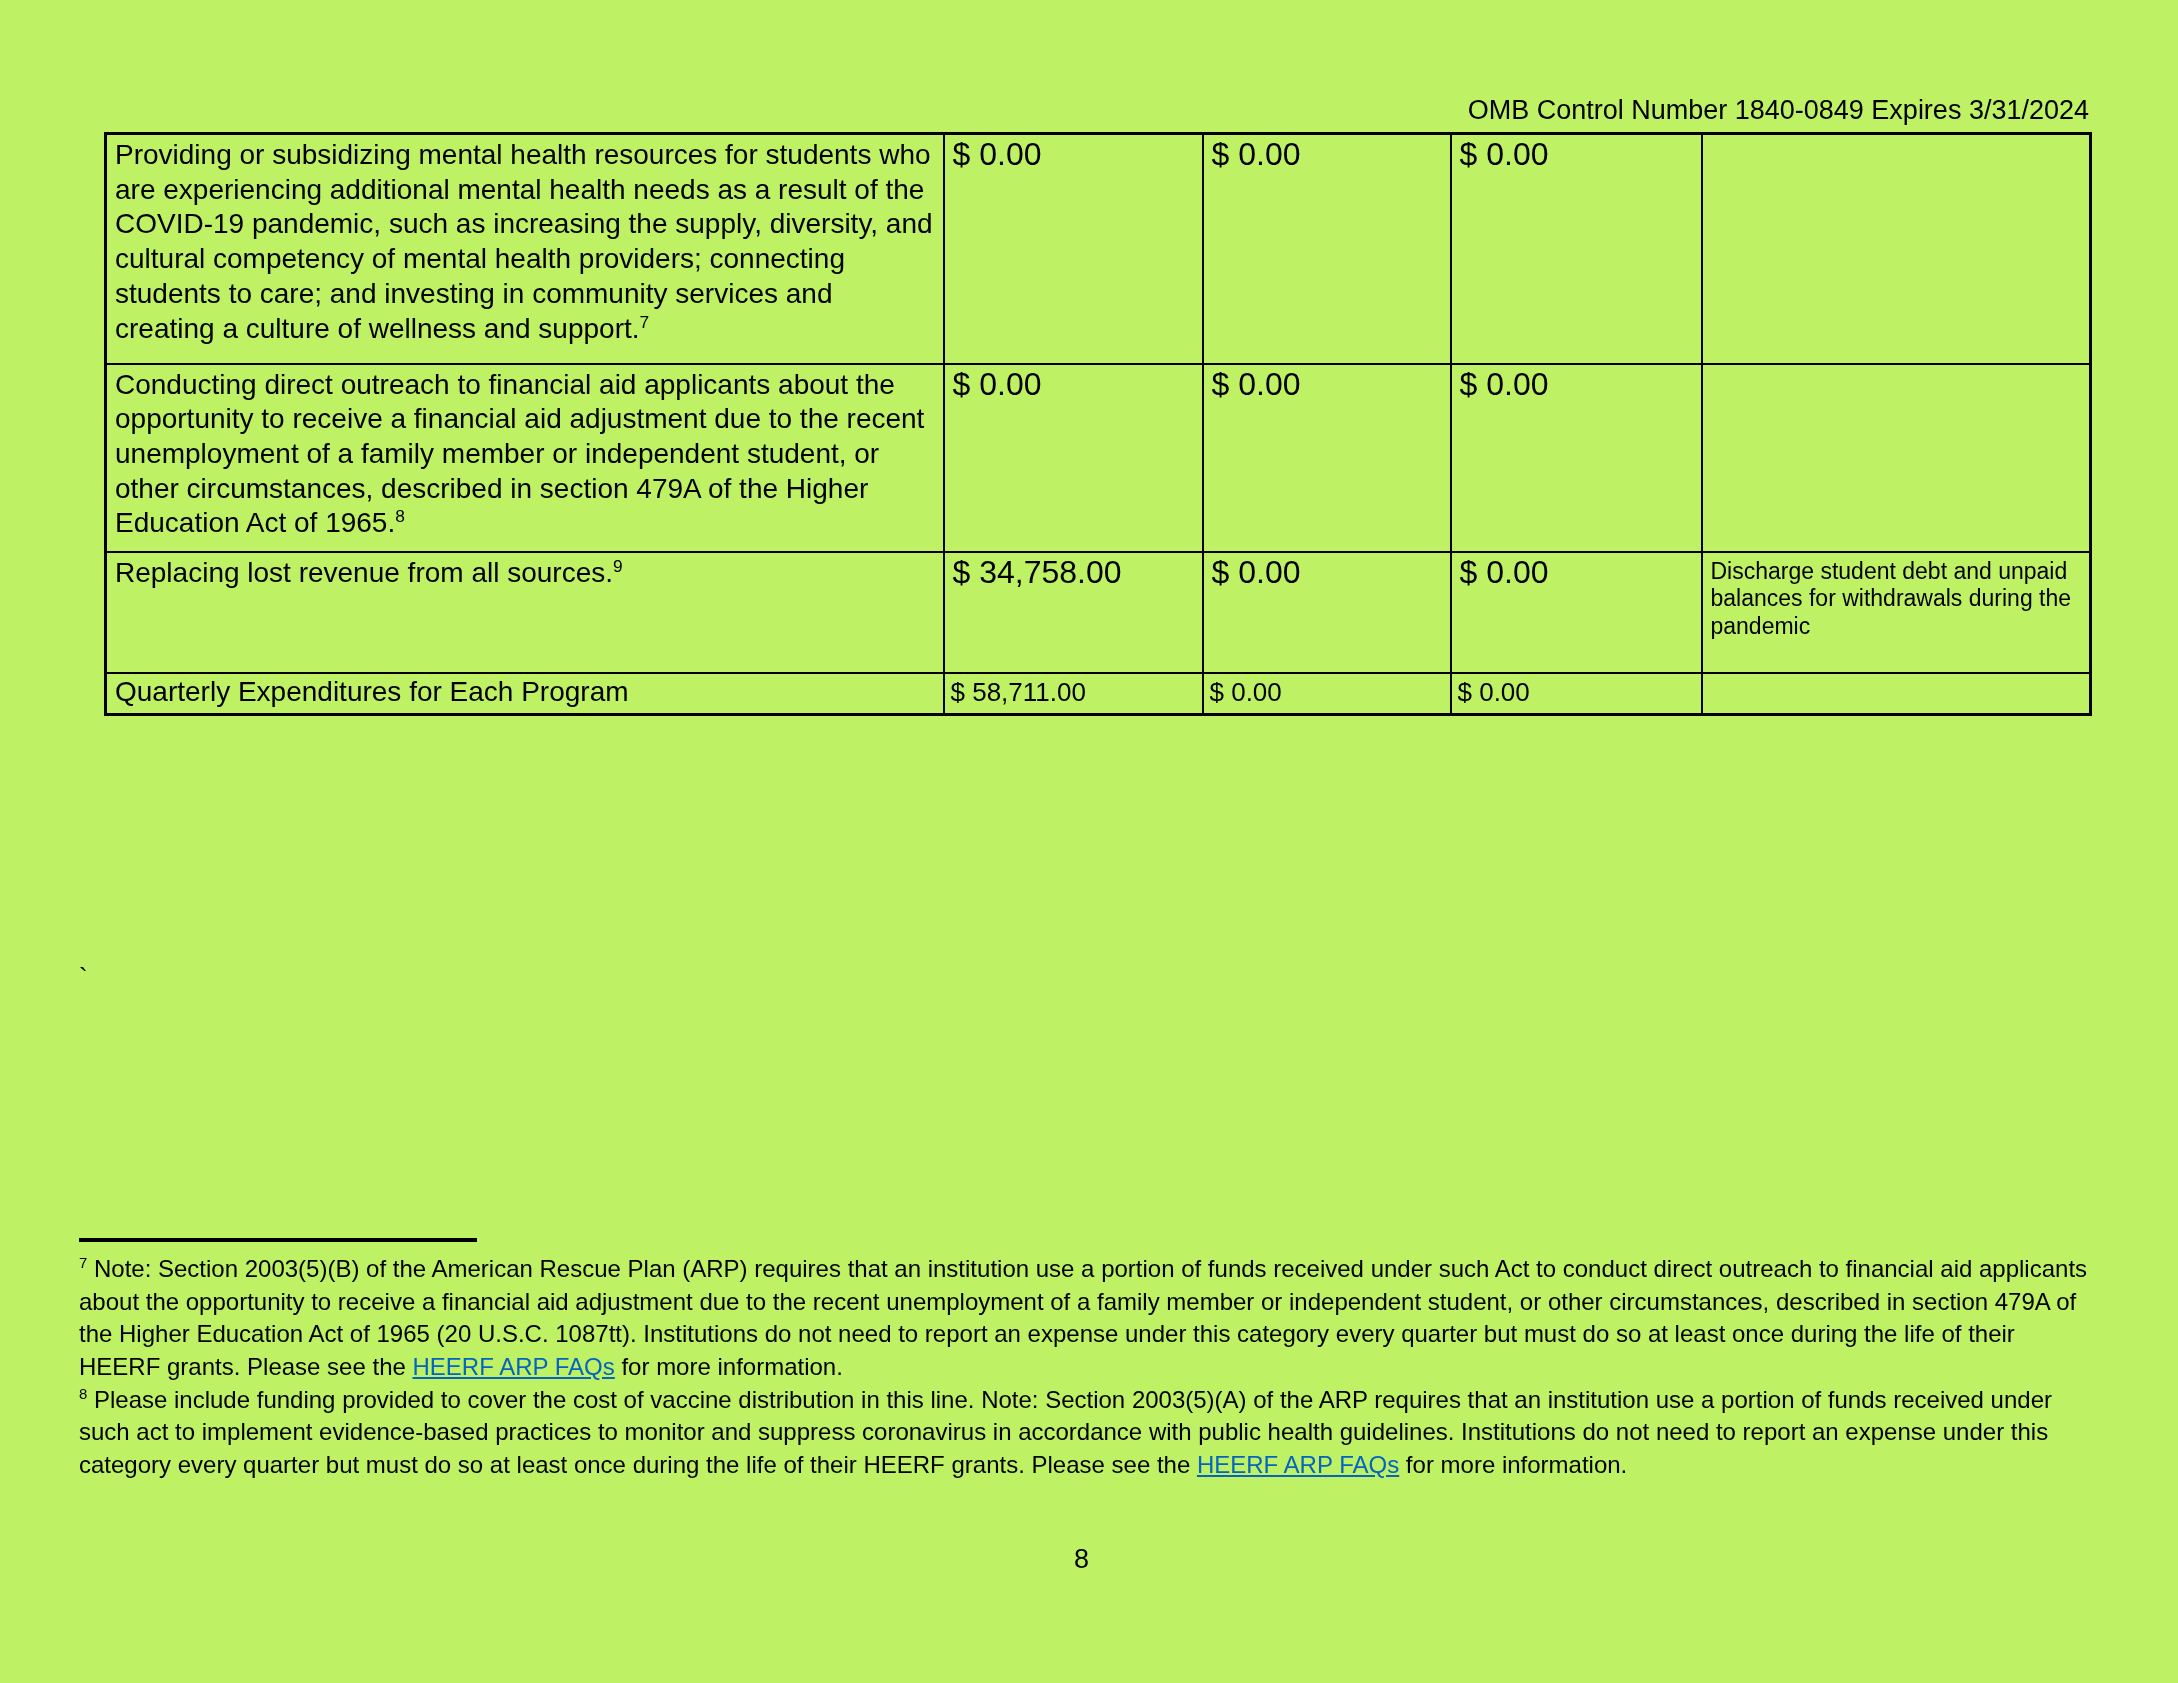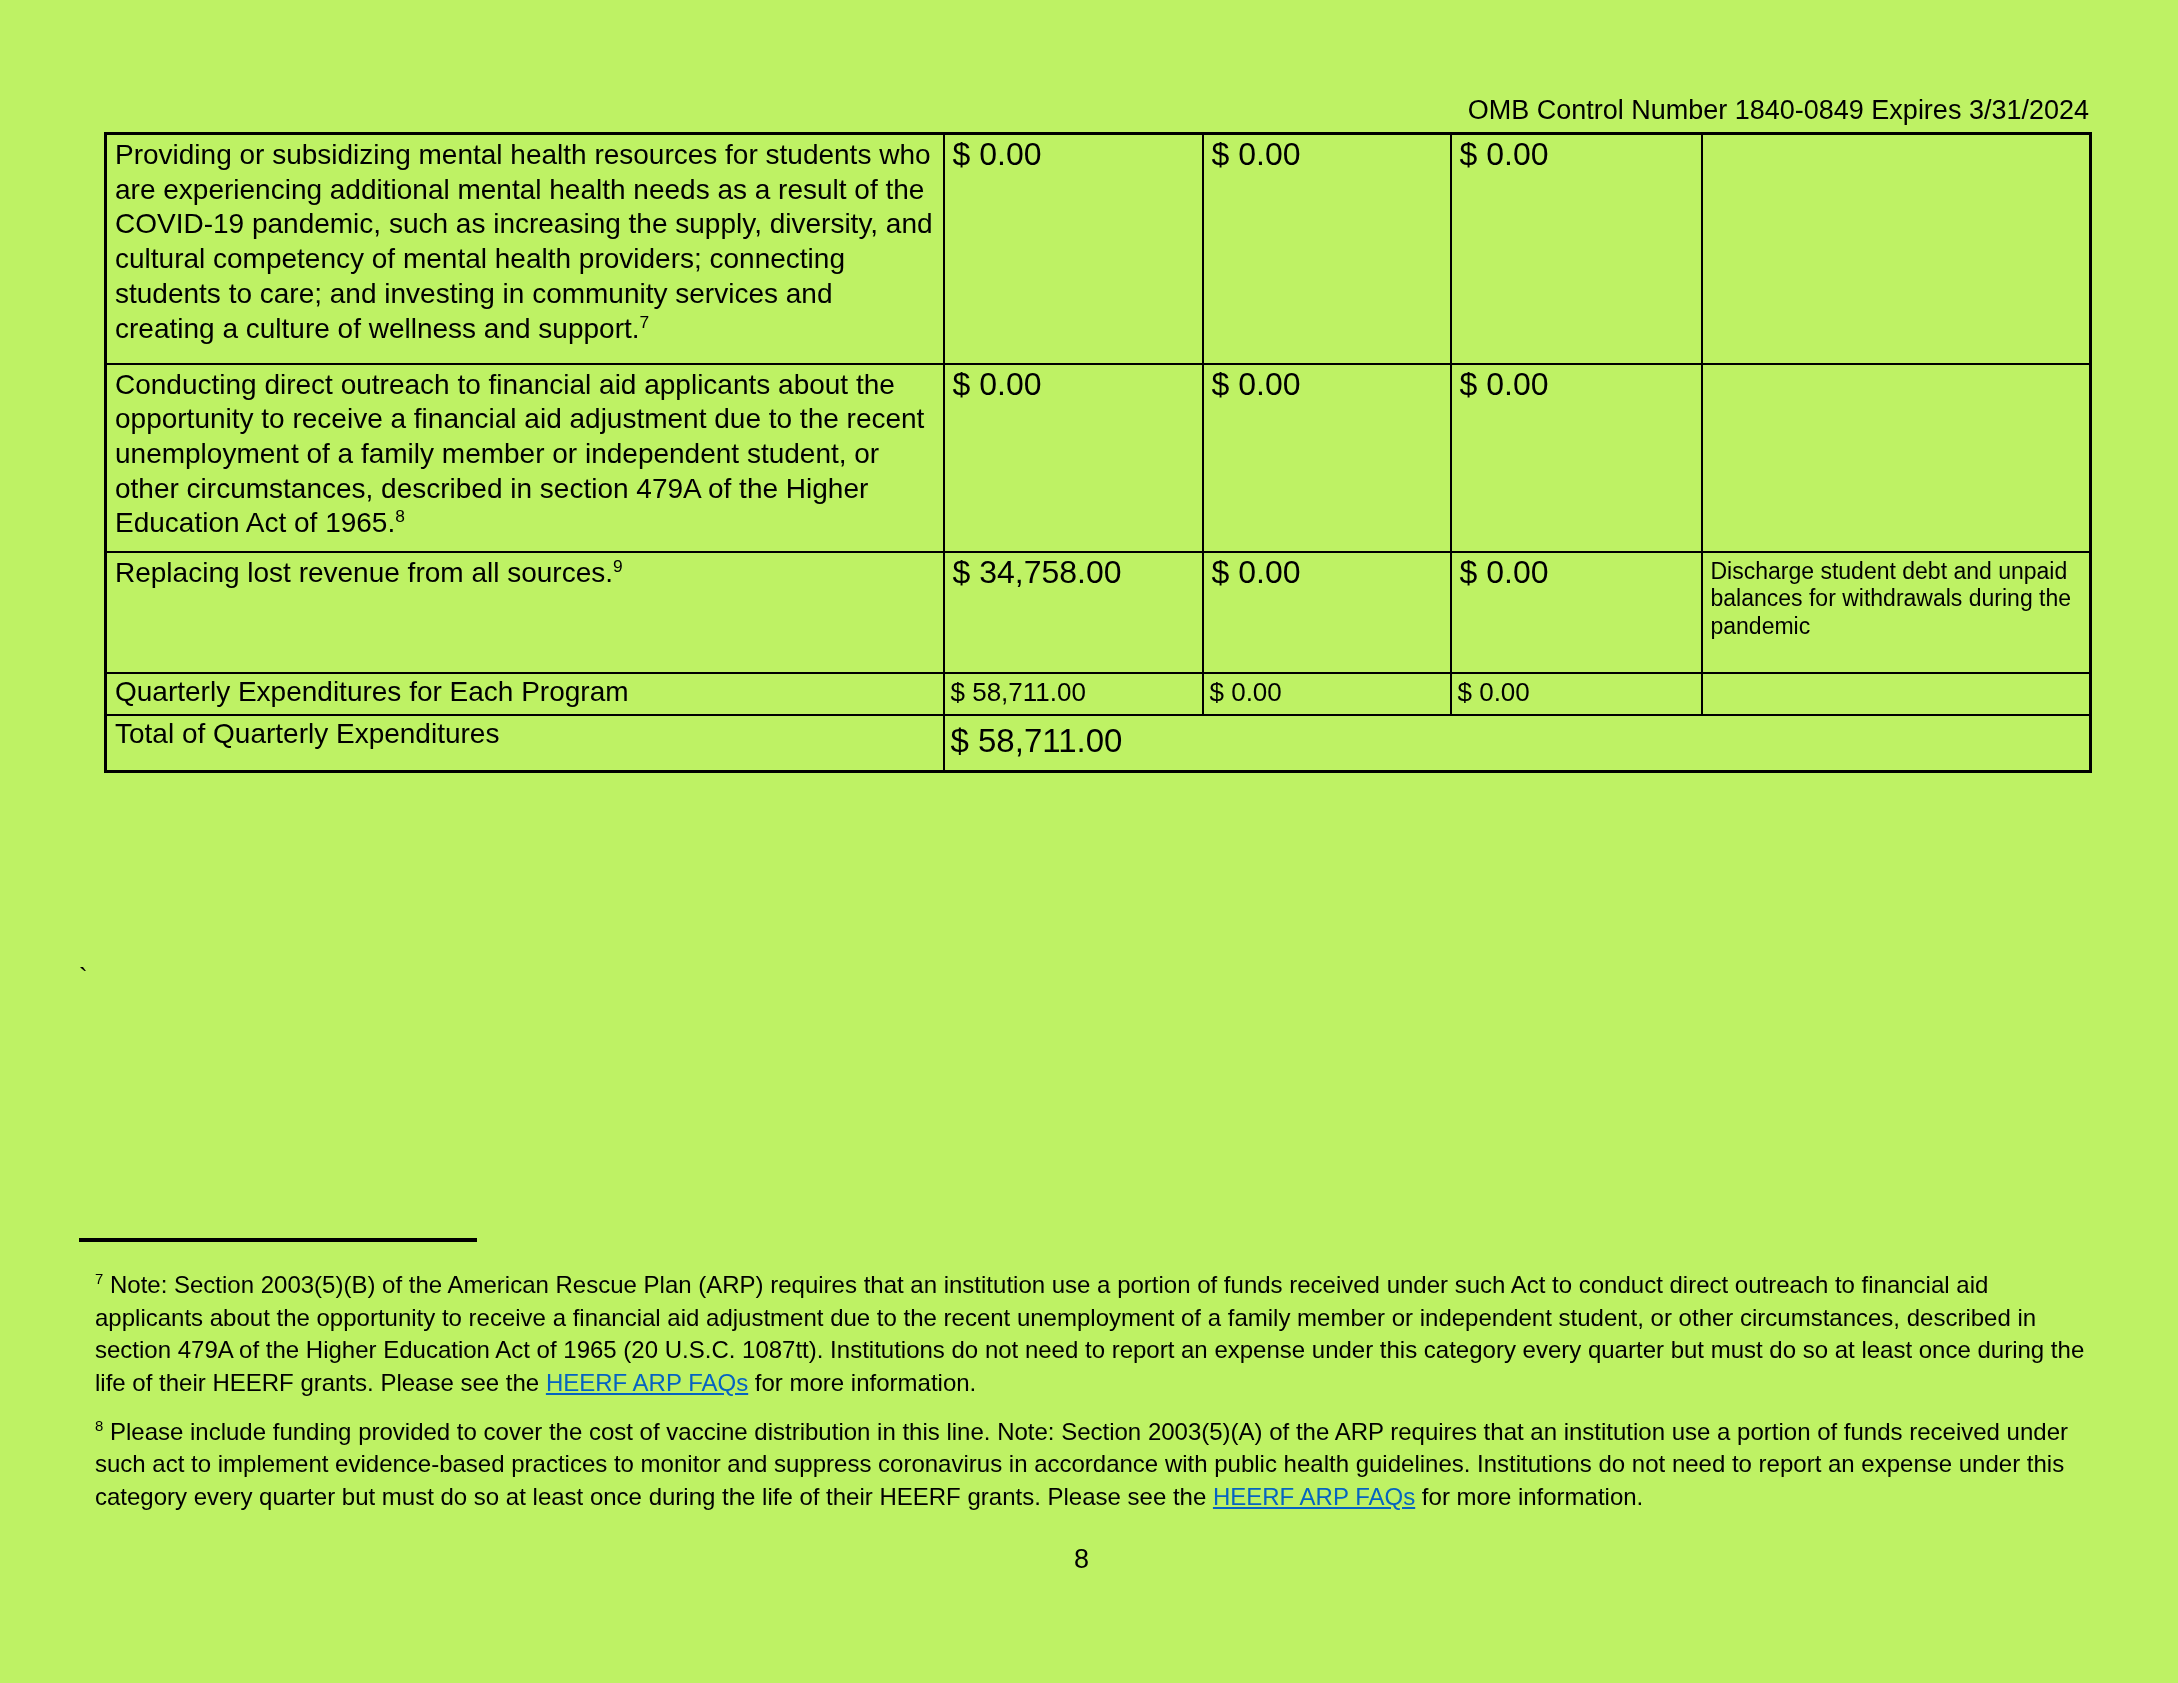--- a/index.html
+++ b/index.html
@@ -90,21 +90,21 @@
     background: #000;
   }
   #footnotes {
     position: absolute;
     left: 79px;
     top: 1253px;
     width: 2022px;
     font-size: 24px;
     line-height: 1.36;
   }
-  #footnotes p { margin: 16px; }
+  #footnotes p { margin: 0; }
   a.fn-link {
     color: #0563C1;
     text-decoration: underline;
     cursor: pointer;
   }
   
   #stray-mark {
     position: absolute;
     left: 79px;
     top: 962px;
@@ -156,24 +156,20 @@
         <td class="money-low">$ 0.00</td>
         <td class="note-cell">Discharge student debt and unpaid balances for withdrawals during the pandemic</td>
       </tr>
       <tr class="row-heavy" style="height:42px;">
         <td class="summary-label bold">Quarterly Expenditures for Each Program</td>
         <td class="money-sm">$ 58,711.00</td>
         <td class="money-sm">$ 0.00</td>
         <td class="money-sm">$ 0.00</td>
         <td class="note-cell"></td>
       </tr>
-      <tr class="row-total" style="height:57px;">
-        <td class="summary-label bold">Total of Quarterly Expenditures</td>
-        <td class="total-value" colspan="4">$ 58,711.00</td>
-      </tr>
     </tbody>
   </table>
 
   <div id="stray-mark">`</div>
 
   <div id="footnote-separator"></div>
 
   <div id="footnotes">
     <p><sup>7</sup><span> Note: Section 2003(5)(B) of the American Rescue Plan (ARP) requires that an institution use a portion of funds received under such Act to conduct direct outreach to financial aid applicants about the opportunity to receive a financial aid adjustment due to the recent unemployment of a family member or independent student, or other circumstances, described in section 479A of the Higher Education Act of 1965 (20 U.S.C. 1087tt). Institutions do not need to report an expense under this category every quarter but must do so at least once during the life of their HEERF grants. Please see the </span><a class="fn-link">HEERF ARP FAQs</a><span> for more information.</span></p>
     <p><sup>8</sup><span> Please include funding provided to cover the cost of vaccine distribution in this line. Note: Section 2003(5)(A) of the ARP requires that an institution use a portion of funds received under such act to implement evidence-based practices to monitor and suppress coronavirus in accordance with public health guidelines. Institutions do not need to report an expense under this category every quarter but must do so at least once during the life of their HEERF grants. Please see the </span><a class="fn-link">HEERF ARP FAQs</a><span> for more information.</span></p>

